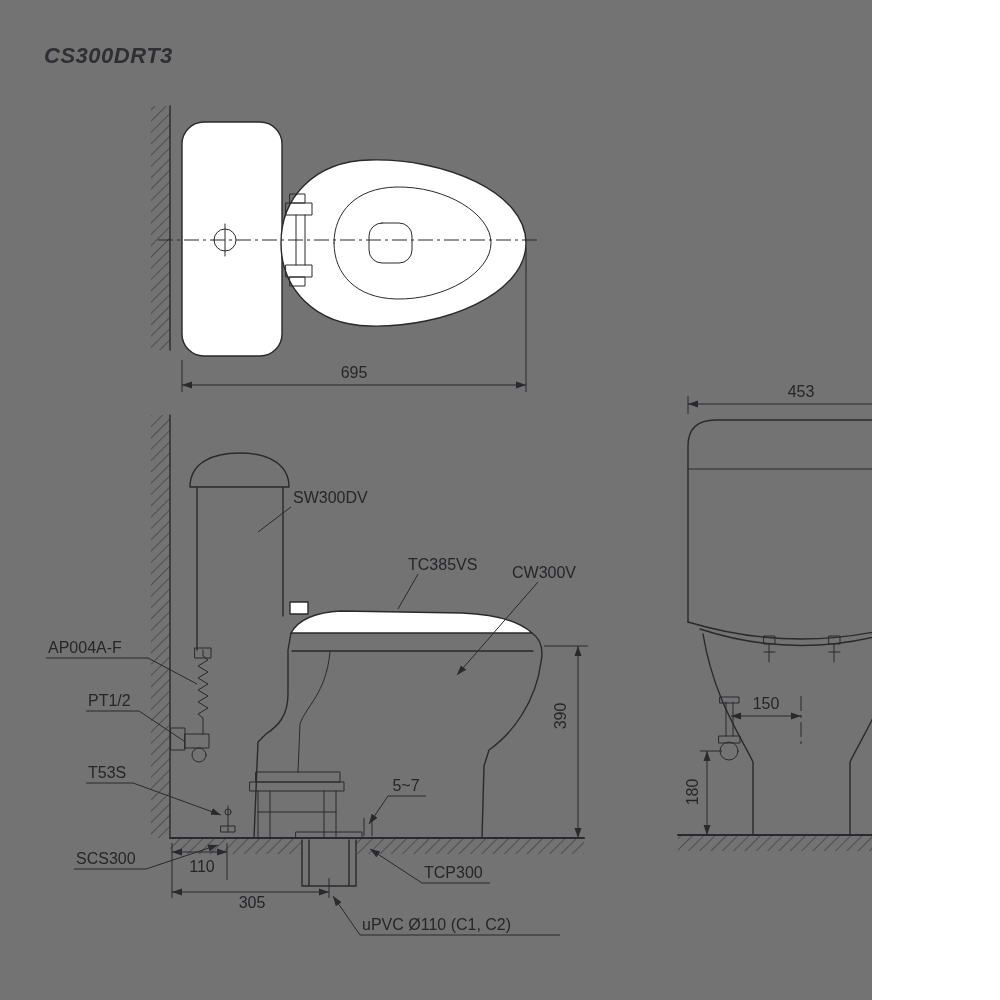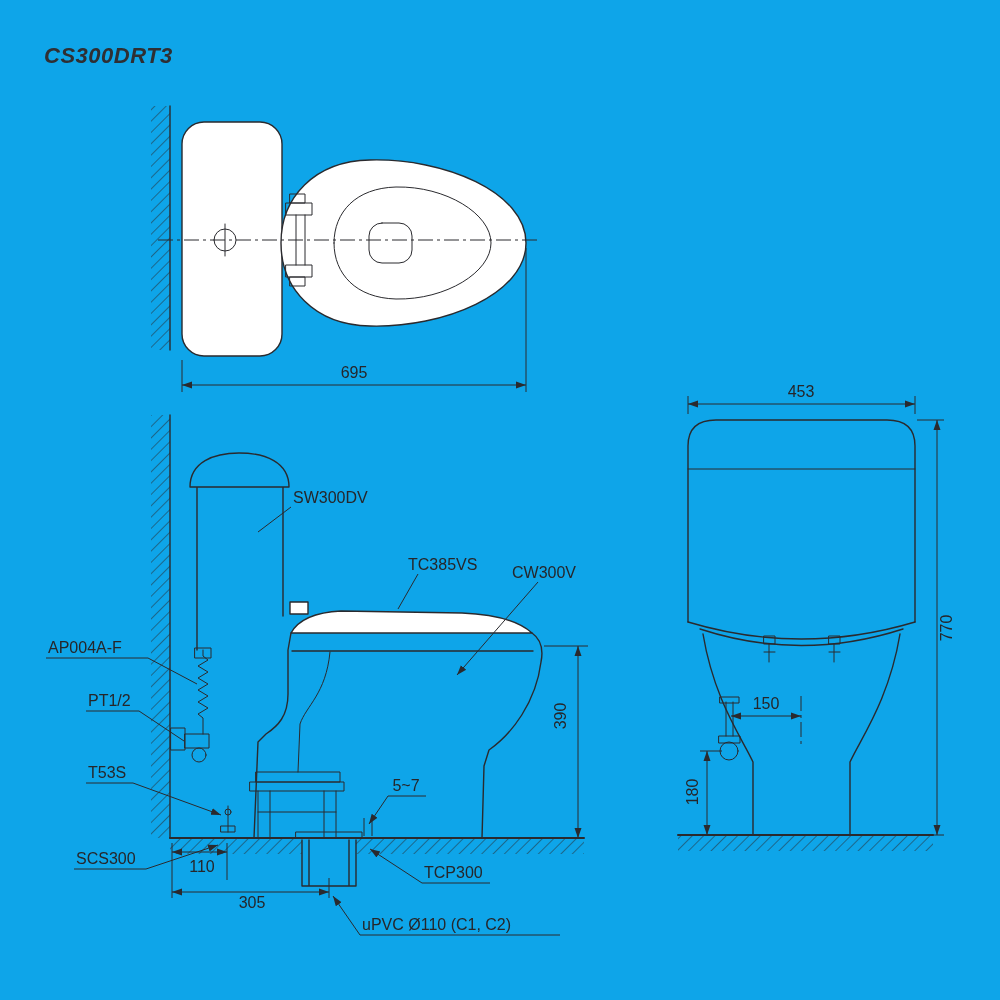--- a/index.html
+++ b/index.html
@@ -1,16 +1,16 @@
 <!DOCTYPE html>
 <html><head>
 <meta charset="utf-8">
 <style>
   html,body{margin:0;padding:0;background:#ffffff;}
-  .sheet{position:relative;width:1000px;height:1000px;background:#0ea5e9;overflow:hidden;
+  .sheet{position:relative;width:872px;height:1000px;background:#737373;overflow:hidden;
          font-family:"Liberation Sans",sans-serif;}
   svg{display:block;}
   svg text{font-family:"Liberation Sans",sans-serif;font-size:16px;fill:#26262a;}
   text.title{font-size:22px;font-weight:bold;font-style:italic;fill:#2f2f33;letter-spacing:.5px;}
   .ln{fill:none;stroke:#2a2a2e;stroke-width:1.4;stroke-linecap:round;stroke-linejoin:round;}
   .solid{fill:#ffffff;}
   .thin{stroke-width:1;}
   .thick{stroke-width:2;}
   .dim{fill:none;stroke:#2a2a2e;stroke-width:1;}
   .cl{fill:none;stroke:#2a2a2e;stroke-width:1;stroke-dasharray:15 4 3 4;}

